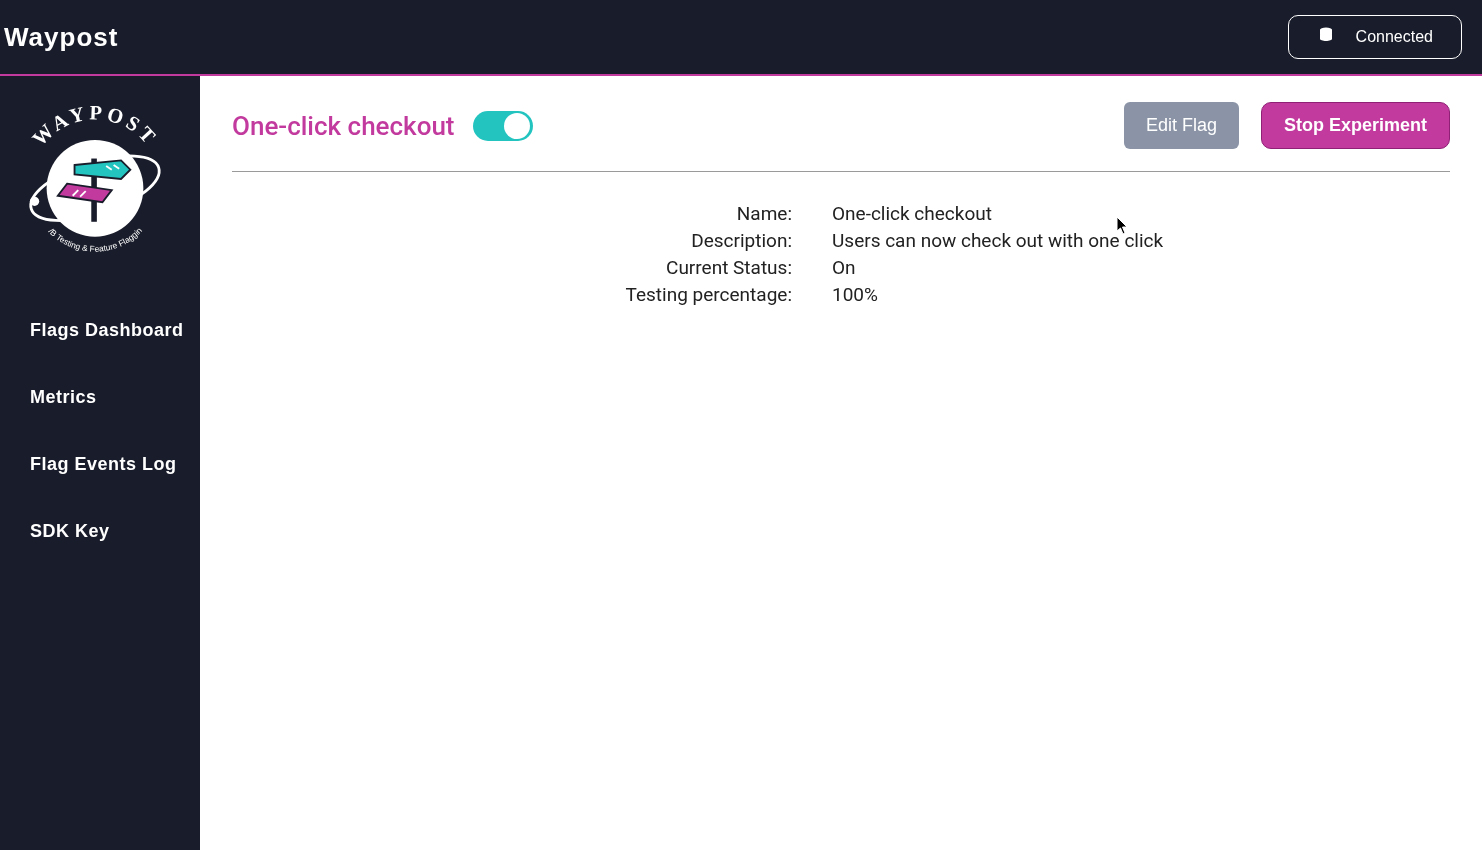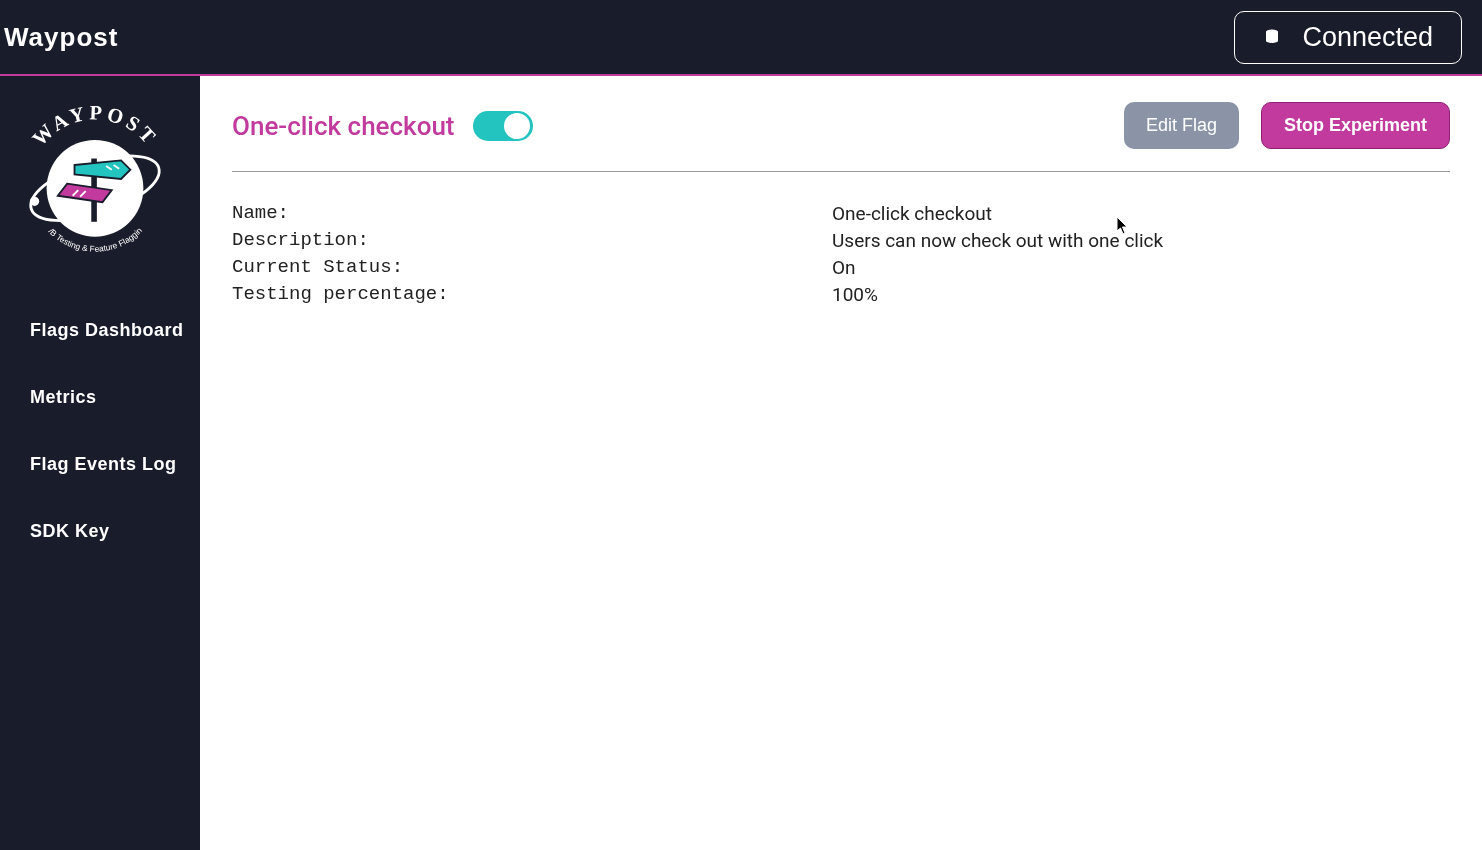--- a/index.html
+++ b/index.html
@@ -29,21 +29,21 @@
       font-weight: 600;
       font-family: "Arial Black", sans-serif;
       letter-spacing: 1px;
     }
     .connected-btn {
       border: 1.5px solid #ffffff;
       border-radius: 10px;
       color: #ffffff;
       background: transparent;
       padding: 10px 28px;
-      font-size: 27px;
+      font-size: 16px;
       display: flex;
       align-items: center;
       gap: 21px;
       cursor: pointer;
     }
     .connected-btn svg {
       width: 18px;
       height: 18px;
       fill: #ffffff;
     }
@@ -128,38 +128,38 @@
     .btn {
       border: none;
       border-radius: 10px;
       padding: 12px 22px;
       font-size: 18px;
       color: #ffffff;
       cursor: pointer;
     }
     .btn-edit {
       background: #8a94a6;
+      border-radius: 6px;
     }
     .btn-stop {
       background: #c23a9e;
       border: 1px solid #8f2075;
       font-weight: bold;
     }
     .details {
       display: grid;
       grid-template-columns: 560px 1fr;
       column-gap: 40px;
       row-gap: 4px;
       margin-top: 30px;
       font-size: 19px;
       color: #222222;
     }
     .details .label {
-      text-align: left;
-      font-family: Liberation Mono, monospace;
+      text-align: right;
     }
     .details .value {
       text-align: left;
     }
     .cursor {
       position: absolute;
       left: 1116px;
       top: 216px;
       width: 14px;
       height: 20px;

